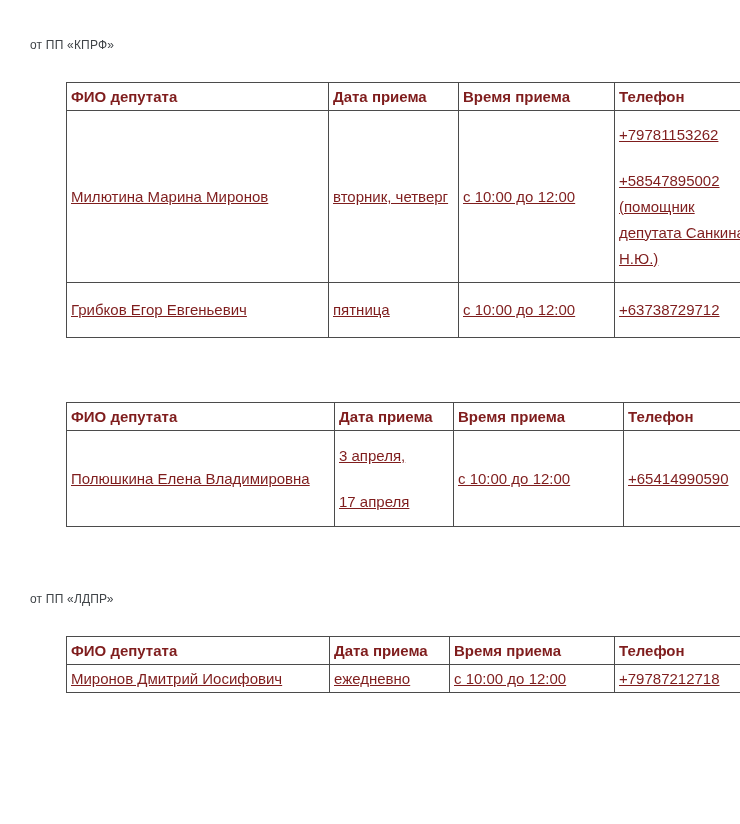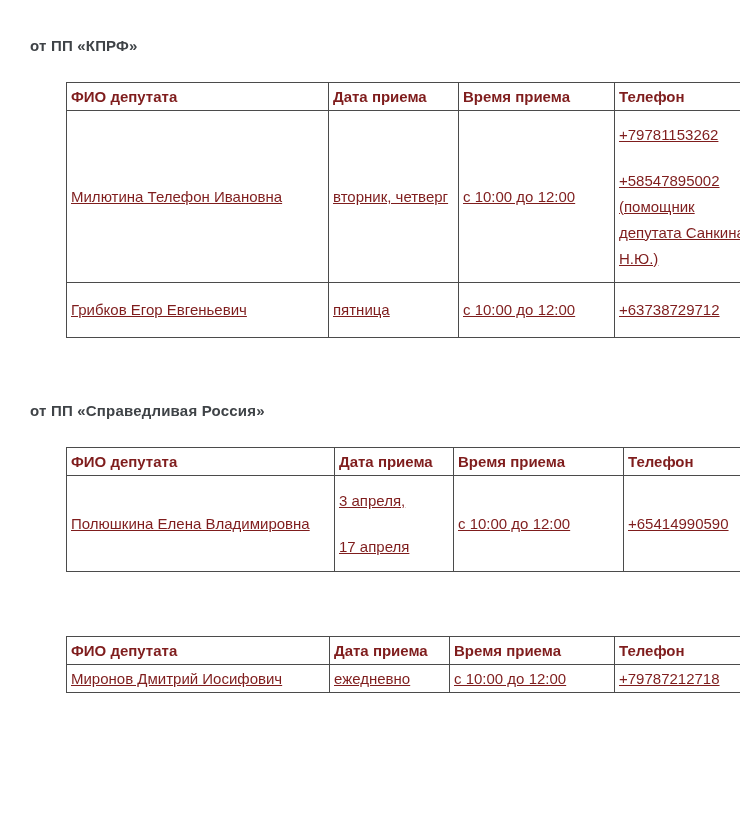--- a/index.html
+++ b/index.html
@@ -9,22 +9,22 @@
     min-height: 824px;
     background: #ffffff;
     font-family: "Liberation Sans", sans-serif;
     font-size: 15px;
     color: #4a4a4a;
     padding: 37px 24px 20px 30px;
   }
   .section { width: 686px; }
   .section + .section { margin-top: 64px; }
   .section-heading {
-    font-size: 15px;
-    font-weight: 700;
+    font-size: 12px;
+    font-weight: 400;
     color: #3f4347;
     letter-spacing: 0.2px;
     margin: 0 0 28px 0;
     line-height: 17px;
   }
   table.rtable {
     border-collapse: collapse;
     table-layout: fixed;
     width: 686px;
     font-size: 15px;
@@ -79,21 +79,21 @@
         <tr>
           <th>ФИО депутата</th>
           <th>Дата приема</th>
           <th>Время приема</th>
           <th>Телефон</th>
         </tr>
       </thead>
       <tbody>
         <tr>
           <td>
-            <p class="cell-p">Милютина Телефон Ивановна</p>
+            <p class="cell-p">Милютина Марина Миронов</p>
           </td>
           <td>
             <p class="cell-p">вторник, четверг</p>
           </td>
           <td>
             <p class="cell-p">с 10:00 до 12:00</p>
           </td>
           <td>
             <p class="cell-p">+79781153262</p>
             <p class="cell-p">+58547895002 (помощник депутата Санкина Н.Ю.)</p>
@@ -111,21 +111,20 @@
           </td>
           <td>
             <p class="cell-p">+63738729712</p>
           </td>
         </tr>
       </tbody>
     </table>
 </div>
 
 <div class="section">
-  <h2 class="section-heading">от ПП «Справедливая Россия»</h2>
   <table id="t1" class="rtable">
       <thead>
         <tr>
           <th>ФИО депутата</th>
           <th>Дата приема</th>
           <th>Время приема</th>
           <th>Телефон</th>
         </tr>
       </thead>
       <tbody>
@@ -142,20 +141,21 @@
           </td>
           <td>
             <p class="cell-p">+65414990590</p>
           </td>
         </tr>
       </tbody>
     </table>
 </div>
 
 <div class="section">
+  <h2 class="section-heading">от ПП «ЛДПР»</h2>
   <table id="t2" class="rtable">
       <thead>
         <tr>
           <th>ФИО депутата</th>
           <th>Дата приема</th>
           <th>Время приема</th>
           <th>Телефон</th>
         </tr>
       </thead>
       <tbody>

